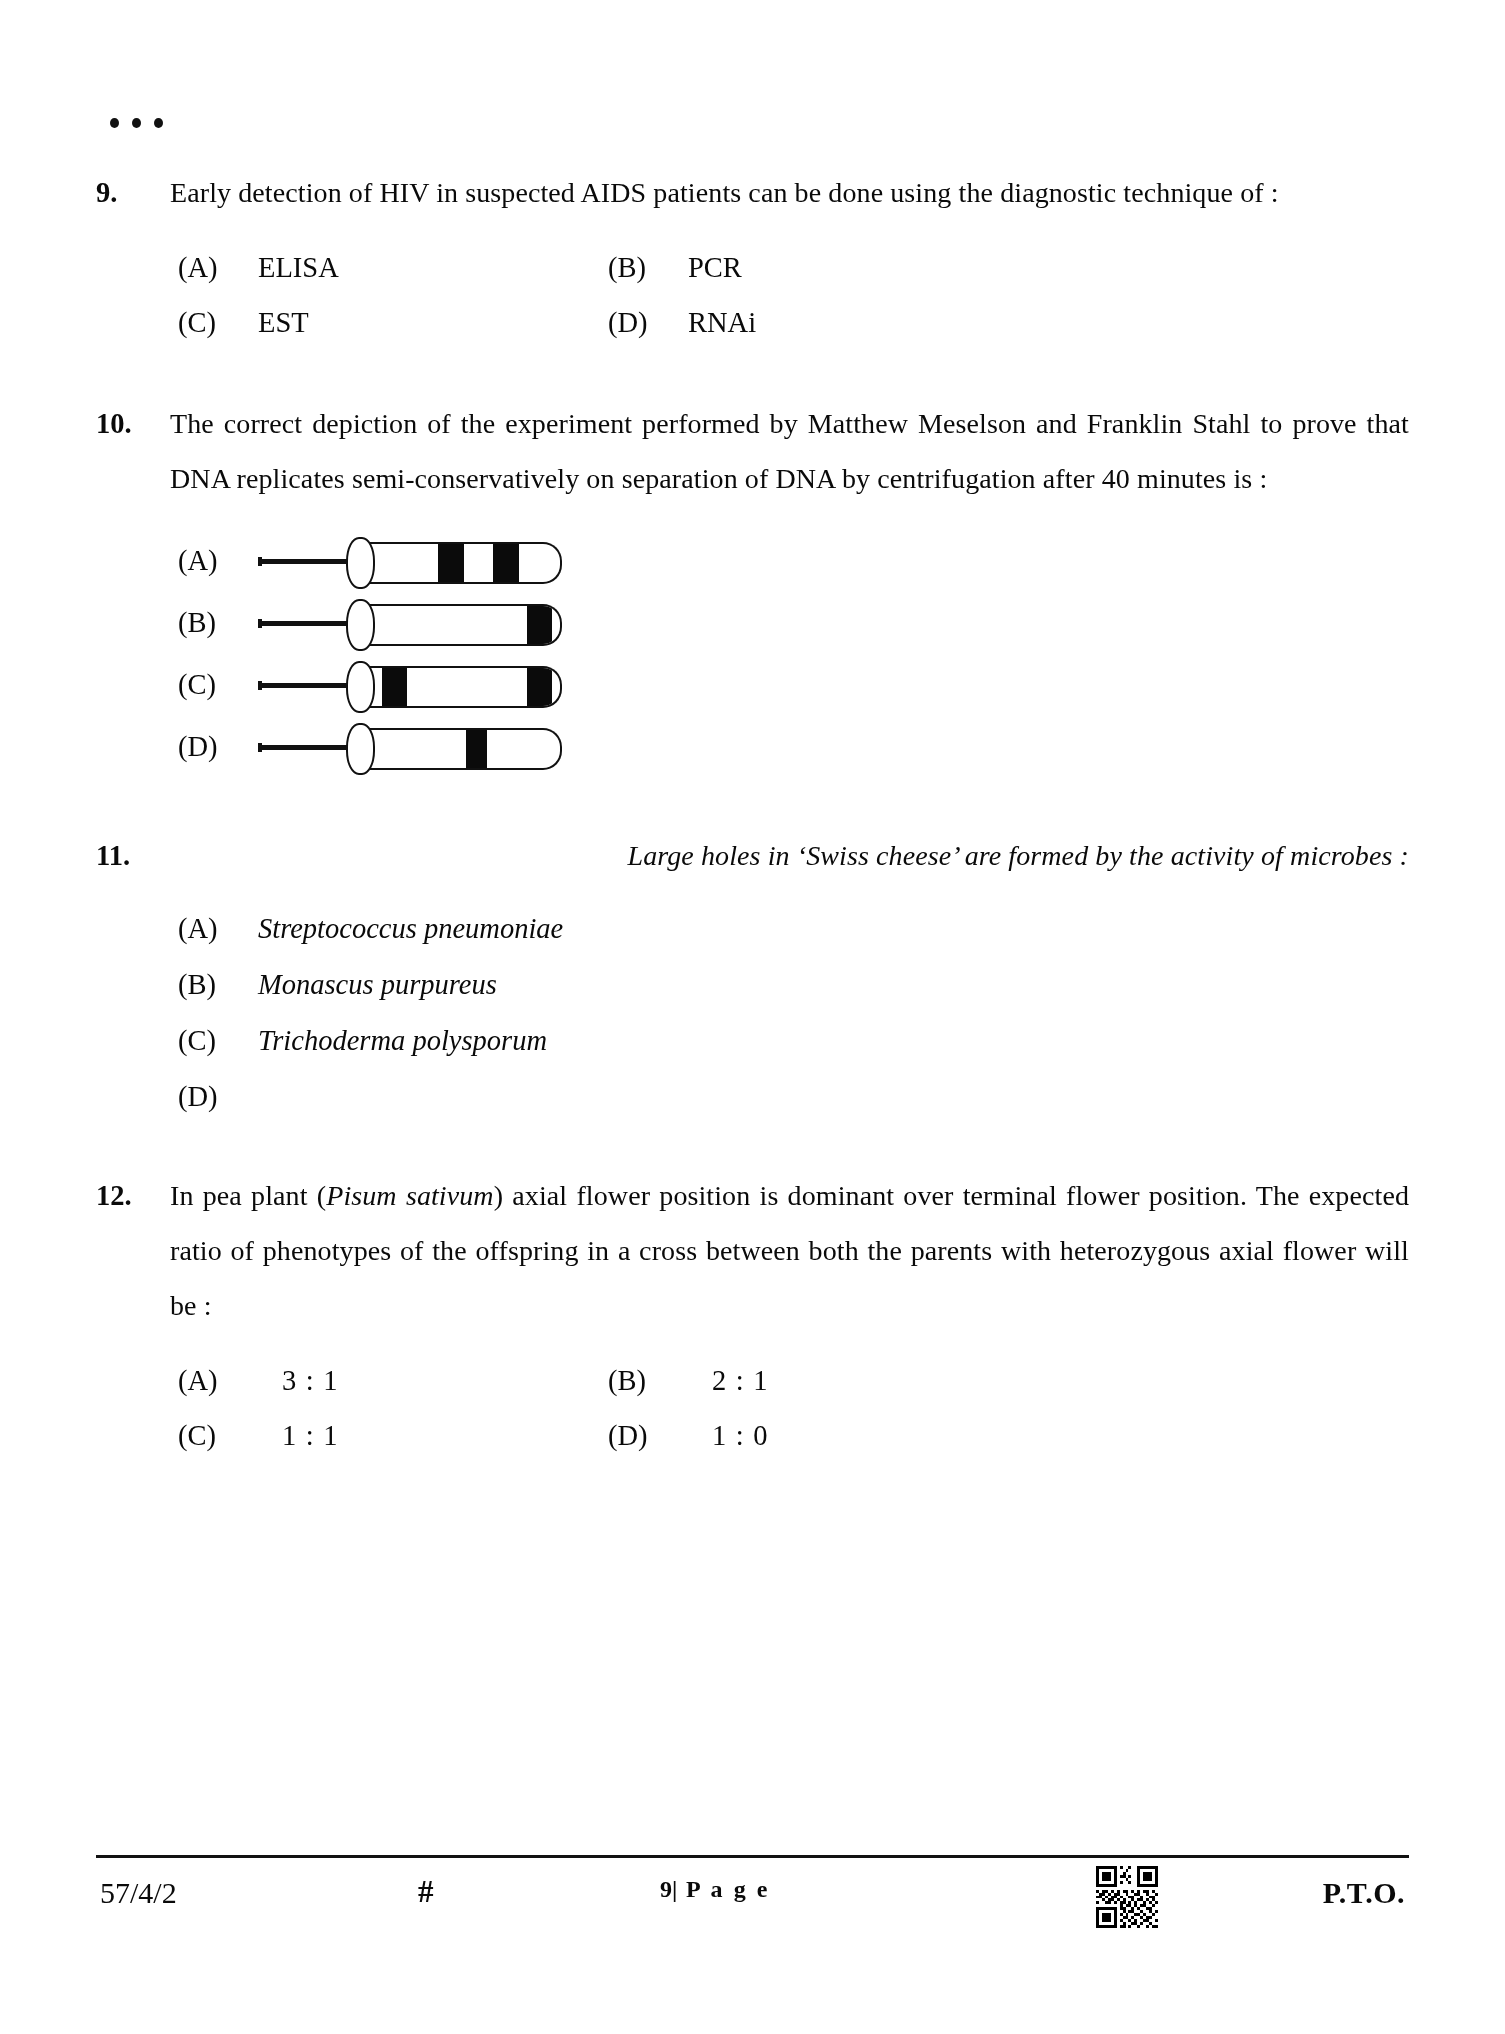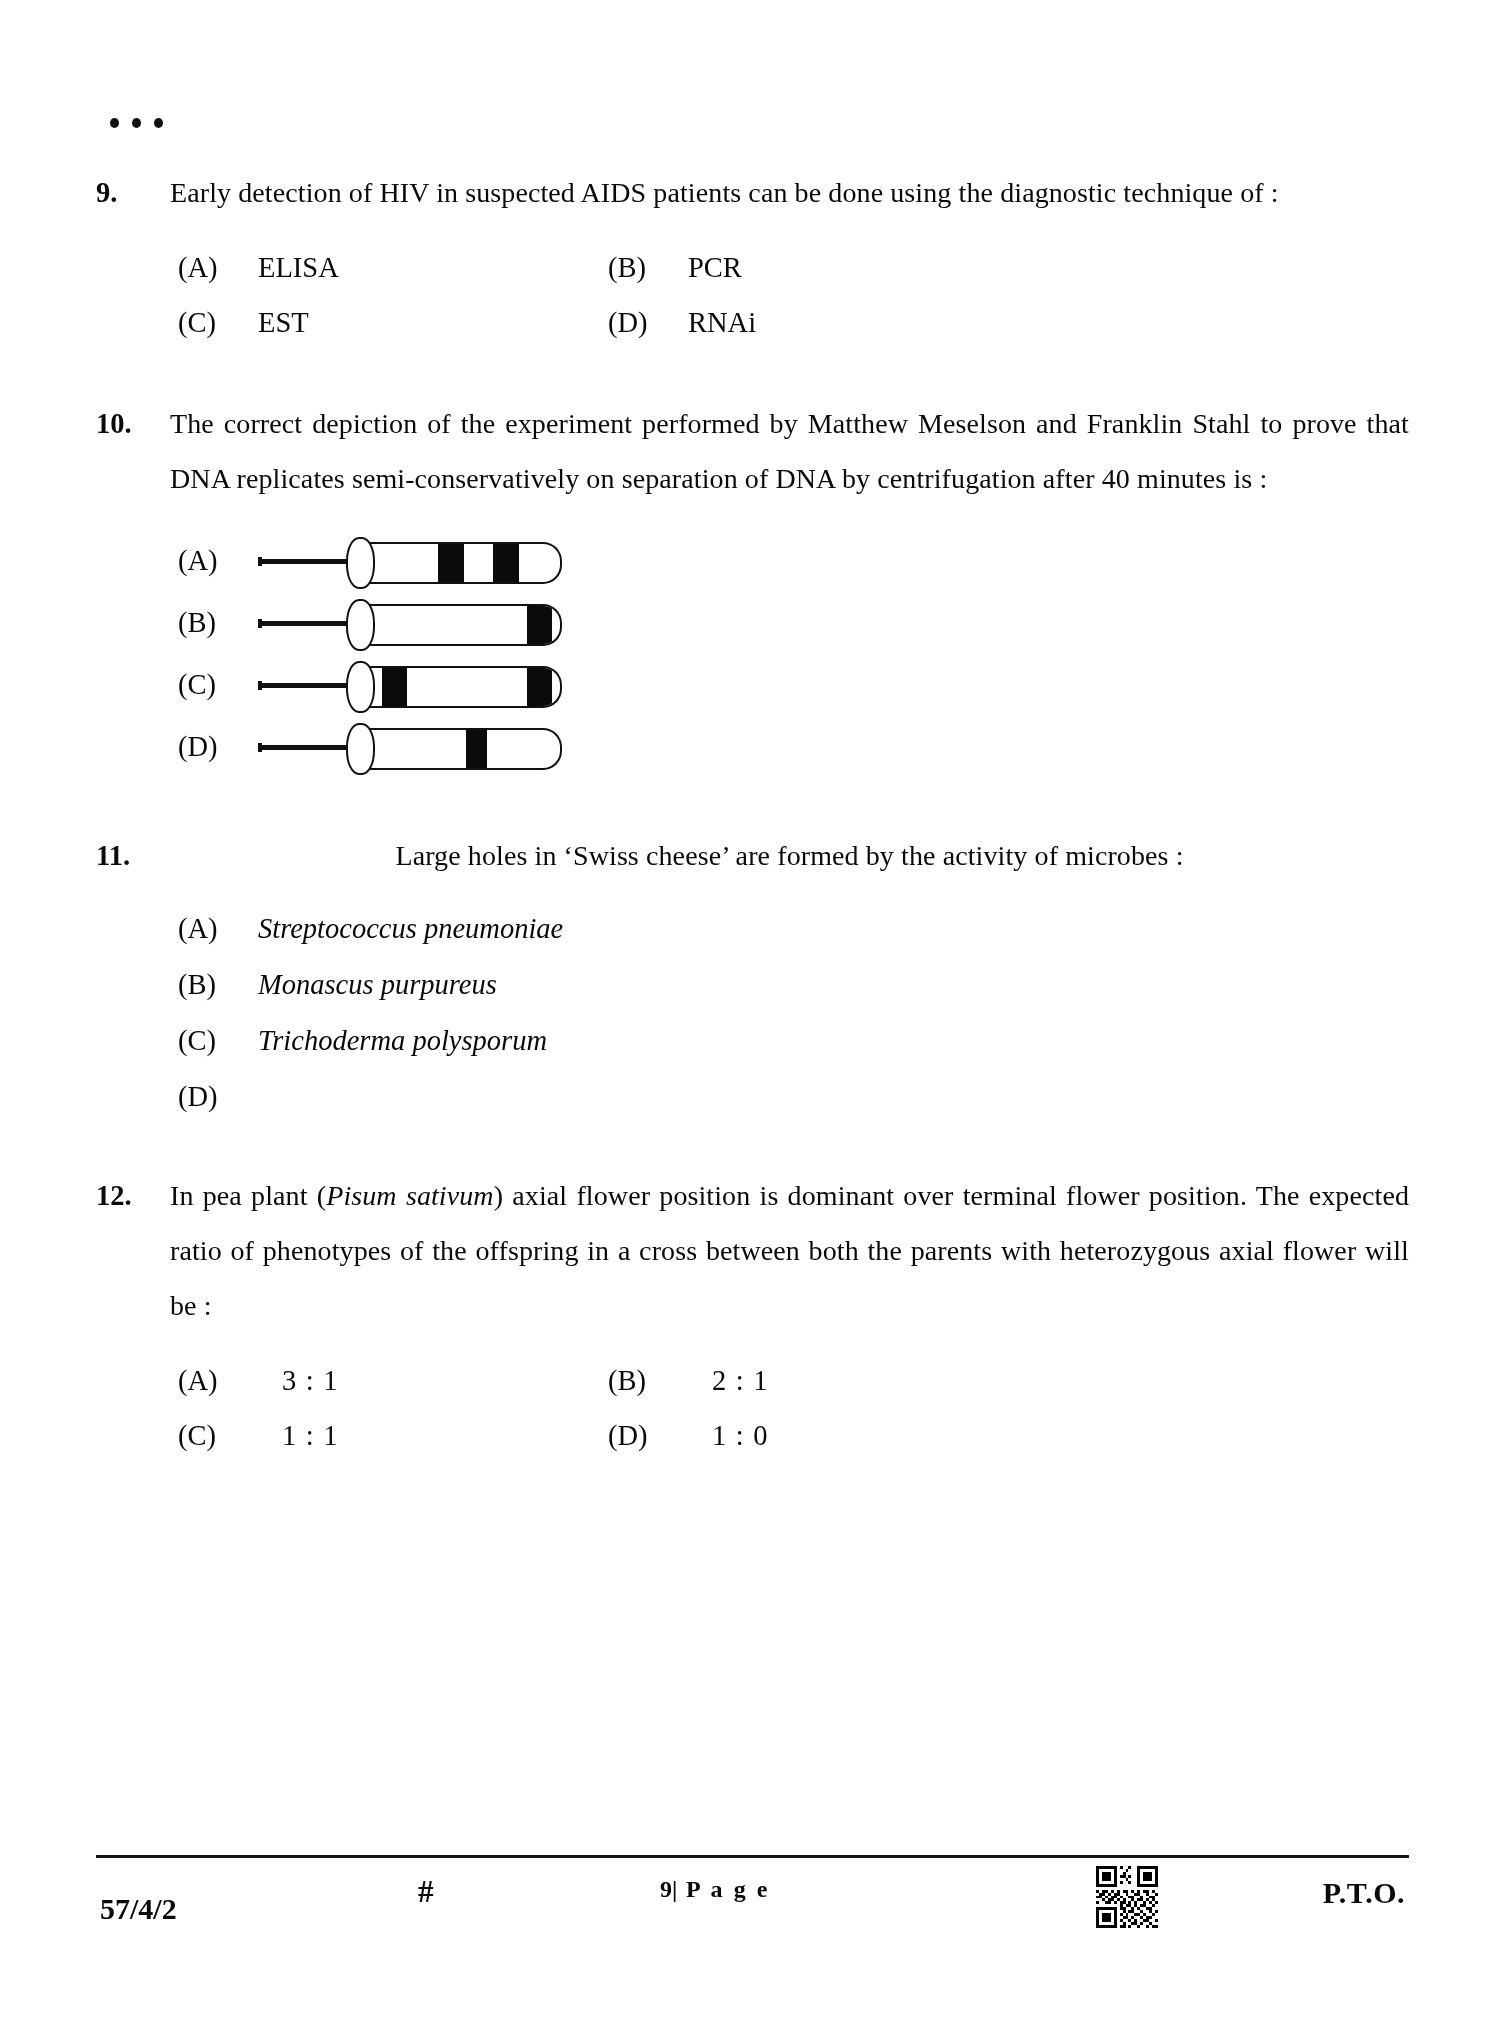--- a/index.html
+++ b/index.html
@@ -44,21 +44,21 @@
   .qbody{
     margin-left:74px;
   }
   .qtext{
     font-size:28px;
     line-height:55px;
     text-align:justify;
     text-justify:inter-word;
     letter-spacing:.1px;
   }
-  .qtext.nojust{ text-align:center; }
+  .qtext.nojust{ text-align:right;font-style:italic; }
 
   
   .opts-2col{
     display:grid;
     grid-template-columns:430px 1fr;
     row-gap:0px;
     margin-top:20px;
   }
   .opts-1col{
     display:block;
@@ -147,22 +147,22 @@
     top:1855px;
     height:3px;background:#111;
   }
   .footer{
     position:absolute;
     left:96px;right:96px;
     top:1866px;
     height:120px;
   }
   .f-code{
-    position:absolute;left:4px;top:26px;
-    font-size:30px;font-weight:bold;text-align:center;
+    position:absolute;left:4px;top:10px;
+    font-size:30px;font-weight:normal;text-align:center;
   }
   .f-hash{
     position:absolute;left:322px;top:8px;
     font-size:31px;font-weight:bold;
   }
   .f-page{
     position:absolute;left:564px;top:10px;
     font-size:24px;font-weight:bold;
     letter-spacing:2.6px;
   }

